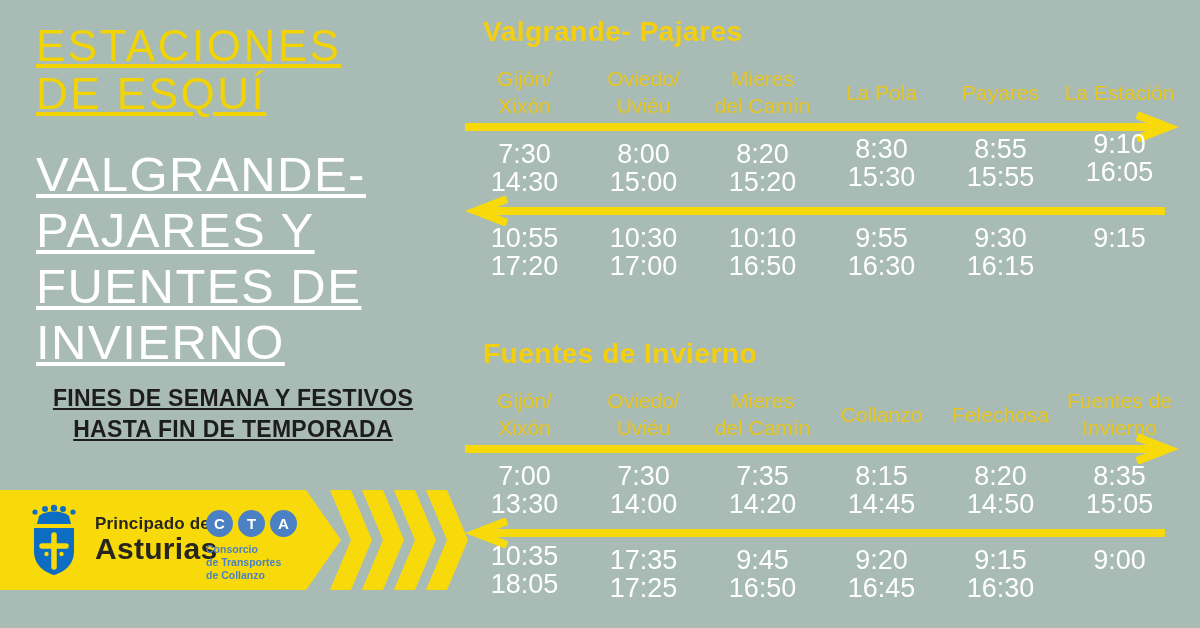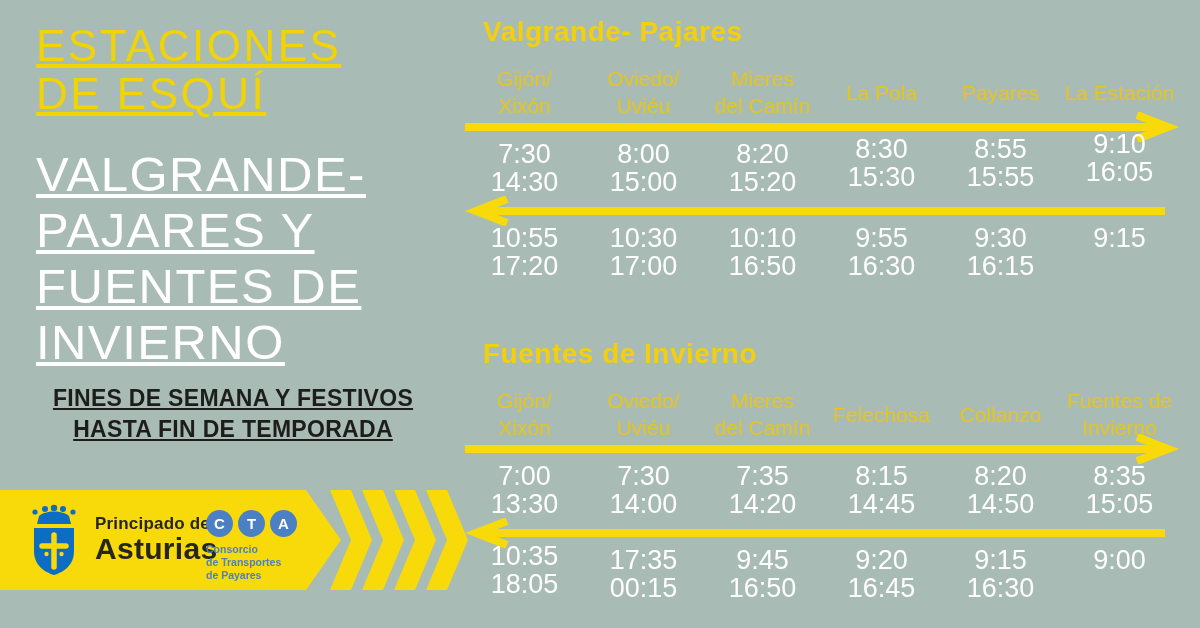--- a/index.html
+++ b/index.html
@@ -154,21 +154,21 @@
 
       <div class="cta-logo">
         <div class="cta-circles">
           <span class="cta-circle">C</span>
           <span class="cta-circle">T</span>
           <span class="cta-circle">A</span>
         </div>
         <div class="cta-text">
           <div>Consorcio</div>
           <div>de Transportes</div>
-          <div>de Payares</div>
+          <div>de Collanzo</div>
         </div>
       </div>
 
     </div>
     <div class="chev c1"></div>
     <div class="chev c2"></div>
     <div class="chev c3"></div>
     <div class="chev c4"></div>
   </div>
 
@@ -256,25 +256,25 @@
       </div>
       <div class="hcell">
         <span>Oviedo/</span>
         <span>Uviéu</span>
       </div>
       <div class="hcell">
         <span>Mieres</span>
         <span>del Camín</span>
       </div>
       <div class="hcell">
+        <span>Collanzo</span>
+        <span></span>
+      </div>
+      <div class="hcell">
         <span>Felechosa</span>
-        <span></span>
-      </div>
-      <div class="hcell">
-        <span>Collanzo</span>
         <span></span>
       </div>
       <div class="hcell">
         <span>Fuentes de</span>
         <span>Invierno</span>
       </div>
     </div>
 
     <svg class="arrow a-out" viewBox="0 0 714 30">
       <line x1="0" y1="15" x2="700" y2="15" stroke="#f8d90a" stroke-width="8"></line>
@@ -306,20 +306,20 @@
     <div class="tt-row r3">
       <span class="tcell">10:35</span>
       <span class="tcell">17:35</span>
       <span class="tcell">9:45</span>
       <span class="tcell">9:20</span>
       <span class="tcell">9:15</span>
       <span class="tcell">9:00</span>
     </div>
     <div class="tt-row r4">
       <span class="tcell">18:05</span>
-      <span class="tcell">00:15</span>
+      <span class="tcell">17:25</span>
       <span class="tcell">16:50</span>
       <span class="tcell">16:45</span>
       <span class="tcell">16:30</span>
     </div>
   </div>
 
 </div>
 
 </body></html>

